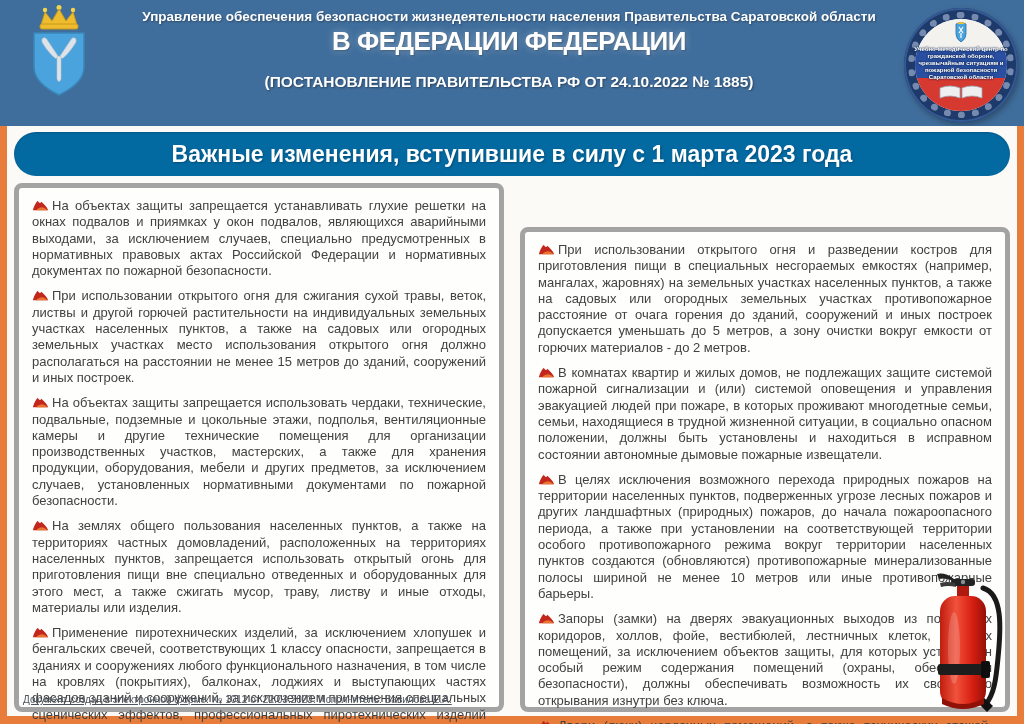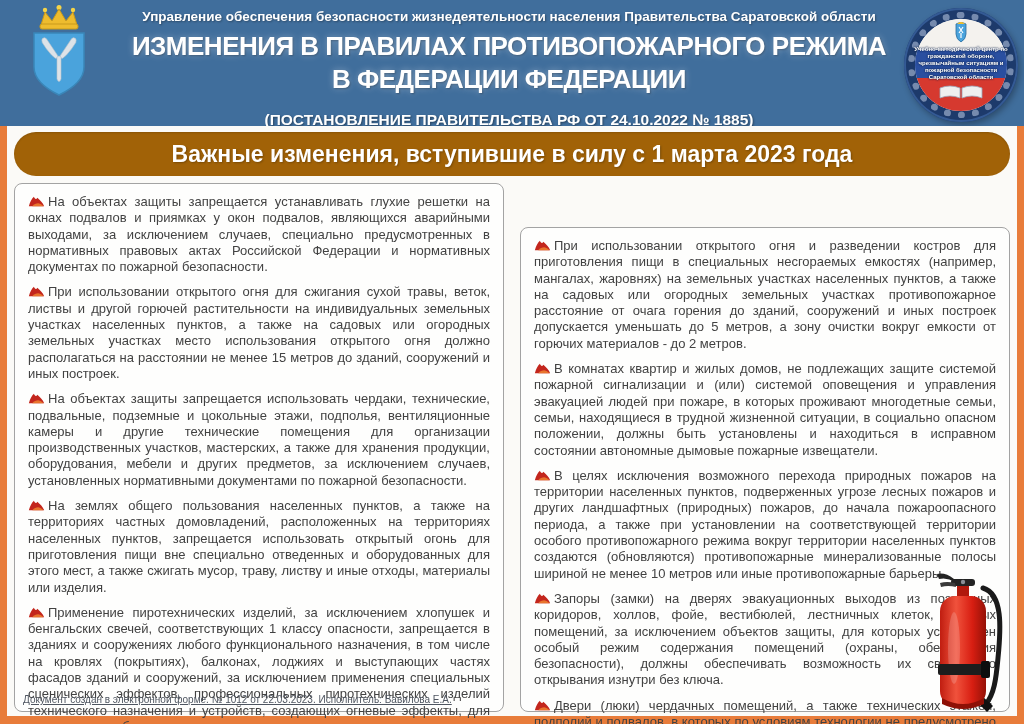--- a/index.html
+++ b/index.html
@@ -59,29 +59,29 @@
   .emblem-crest{position:absolute;left:46px;top:14px;width:22px;height:22px;z-index:3;}
   .emblem-book{position:absolute;left:34px;top:76px;width:46px;height:18px;z-index:3;}
 
   
   .content{
     position:absolute;left:7px;right:7px;top:126px;bottom:8px;
     background:#fbfaf7;
   }
   .banner{
     position:absolute;left:7px;right:7px;top:6px;height:44px;border-radius:24px;
-    background:#a16207;box-shadow:0 1px 2px rgba(0,0,0,.15) inset;
+    background:#0369a1;box-shadow:0 1px 2px rgba(0,0,0,.15) inset;
   }
   .banner-text{
     width:100%;text-align:center;line-height:44px;color:#ffffff;font-size:23px;font-weight:bold;
     text-shadow:1px 1px 2px rgba(0,0,0,.25);white-space:nowrap;
   }
   .panel{
     position:absolute;top:57px;bottom:4px;width:490px;box-sizing:border-box;
-    background:#fefefd;border:1px solid #a3a3a3;border-radius:8px;
+    background:#fefefd;border:5px solid #a3a3a3;border-radius:8px;
     padding:10px 13px 8px 13px;
   }
   .panel-left{left:7px;}
   .panel-right{right:7px;margin-top:44px;}
   .para{
     text-align:justify;color:#424242;font-size:13px;line-height:16.3px;
     margin:0 0 9px 0;
   }
   .flame{display:inline-block;width:17px;height:11px;margin-right:3px;vertical-align:-1px;}
 
@@ -115,21 +115,20 @@
 
       <g fill="#dde3e8" stroke="#b9c2cb" stroke-width="0.6">
         <path d="M14 34 Q16 32 18 34 L30 50 Q31 53 28 53 L24 50 Q18 44 14 38 Q13 35 14 34 Z" transform="rotate(3 22 42)"></path>
         <path d="M48 34 Q46 32 44 34 L32 50 Q31 53 34 53 L38 50 Q44 44 48 38 Q49 35 48 34 Z" transform="rotate(-3 40 42)"></path>
         <path d="M29 52 Q31 50 33 52 L33 74 Q31 79 29 74 Z"></path>
       </g>
     </svg>
 
     <div class="header-text">
       <div class="dept-line">Управление обеспечения безопасности жизнедеятельности населения Правительства Саратовской области</div>
-      <div class="title-line1">ИЗМЕНЕНИЯ В ПРАВИЛАХ ПРОТИВОПОЖАРНОГО РЕЖИМА</div>
       <div class="title-line2">В ФЕДЕРАЦИИ ФЕДЕРАЦИИ</div>
       <div class="decree-line">(ПОСТАНОВЛЕНИЕ ПРАВИТЕЛЬСТВА РФ ОТ 24.10.2022 № 1885)</div>
     </div>
 
     <div class="emblem">
       <div class="emblem-inner">
         <div class="stripe-w"></div>
           <div class="stripe-b"></div>
           <div class="stripe-r"></div>
       </div>

